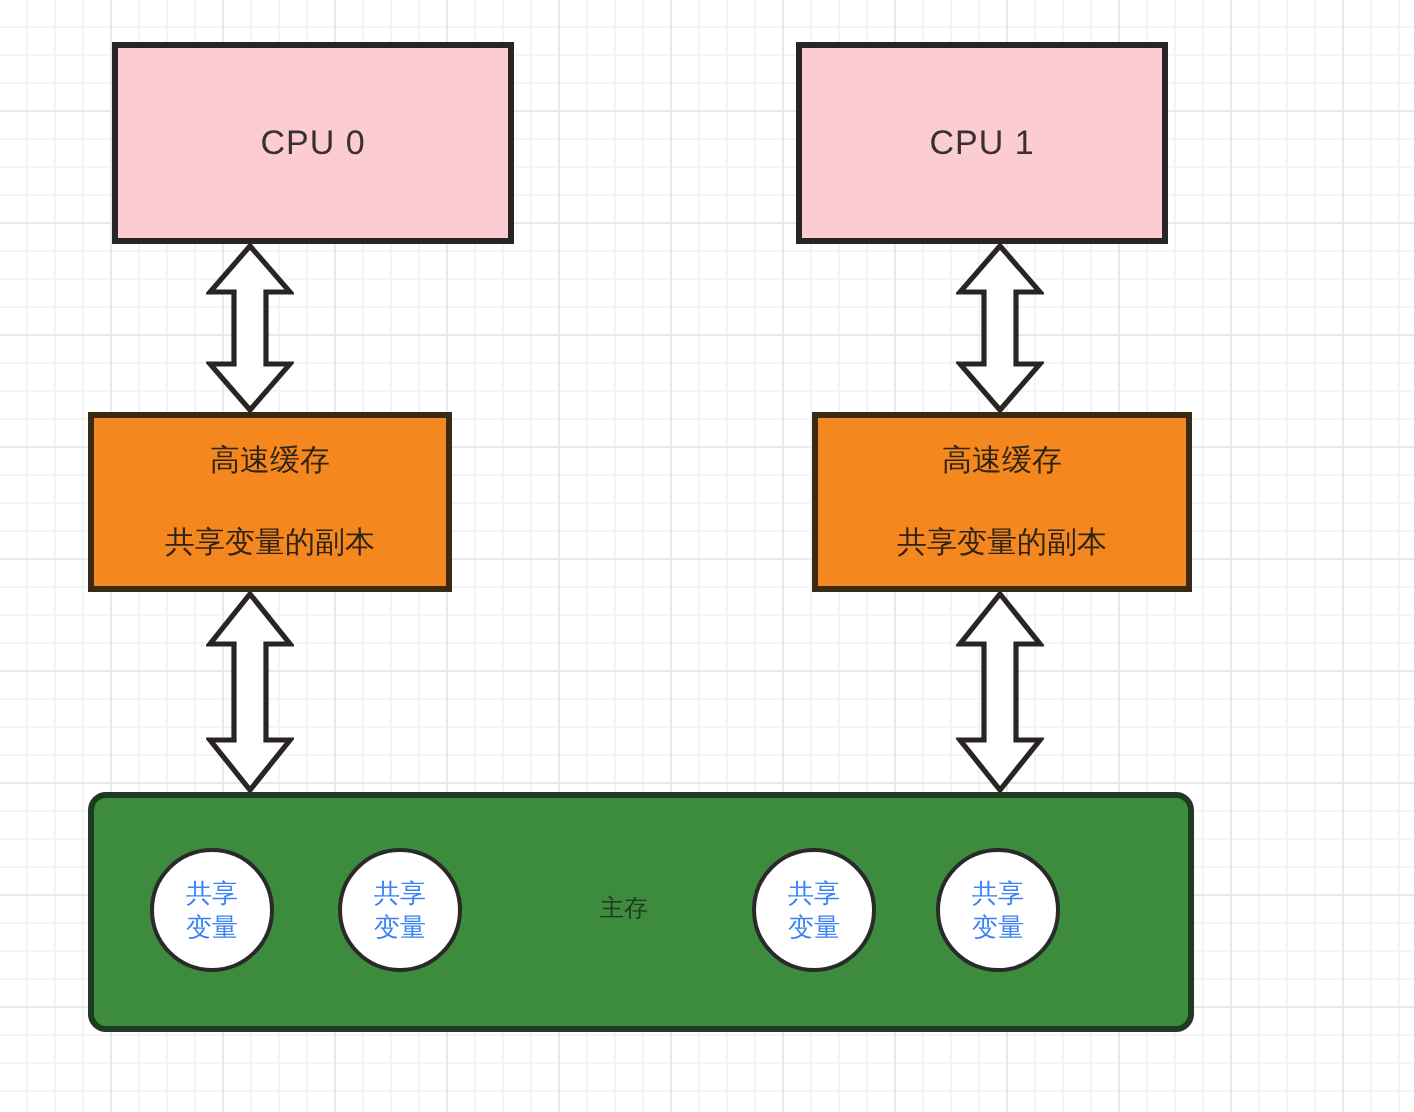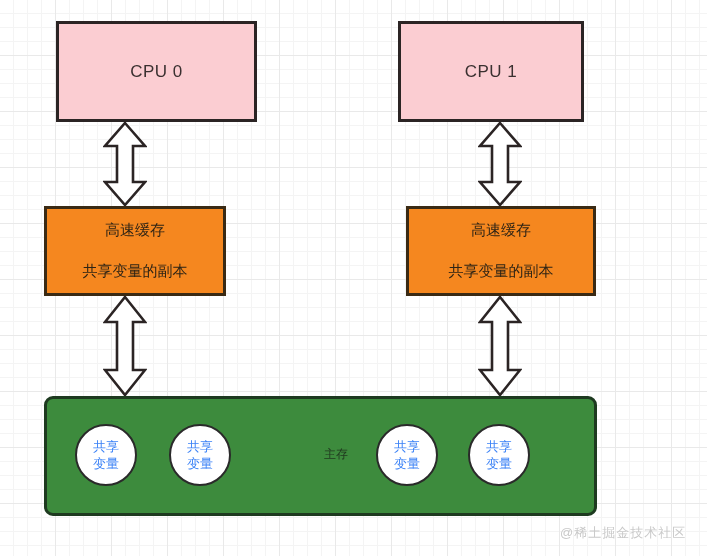--- a/index.html
+++ b/index.html
@@ -58,21 +58,21 @@
   .memory-box {
     border: 3px solid #1e3a20;
     background: #3d8b3d;
     border-radius: 9px;
   }
 
   .mem-label {
     position: absolute;
     color: #20391f;
     font-size: 12px;
-    text-align: right;
+    text-align: left;
     line-height: 14px;
   }
 
   .var-circle {
     position: absolute;
     box-sizing: border-box;
     width: 62px;
     height: 62px;
     border-radius: 50%;
     border: 2px solid #2a2a2a;
@@ -164,15 +164,14 @@
   <div class="var-circle" style="left:376px; top:424px;">
     <span>共享</span>
     <span>变量</span>
   </div>
 
   <div class="var-circle" style="left:468px; top:424px;">
     <span>共享</span>
     <span>变量</span>
   </div>
 
-  <div class="watermark" style="left:560px; top:524px;">@稀土掘金技术社区</div>
 
 </div>
 
 </body></html>

